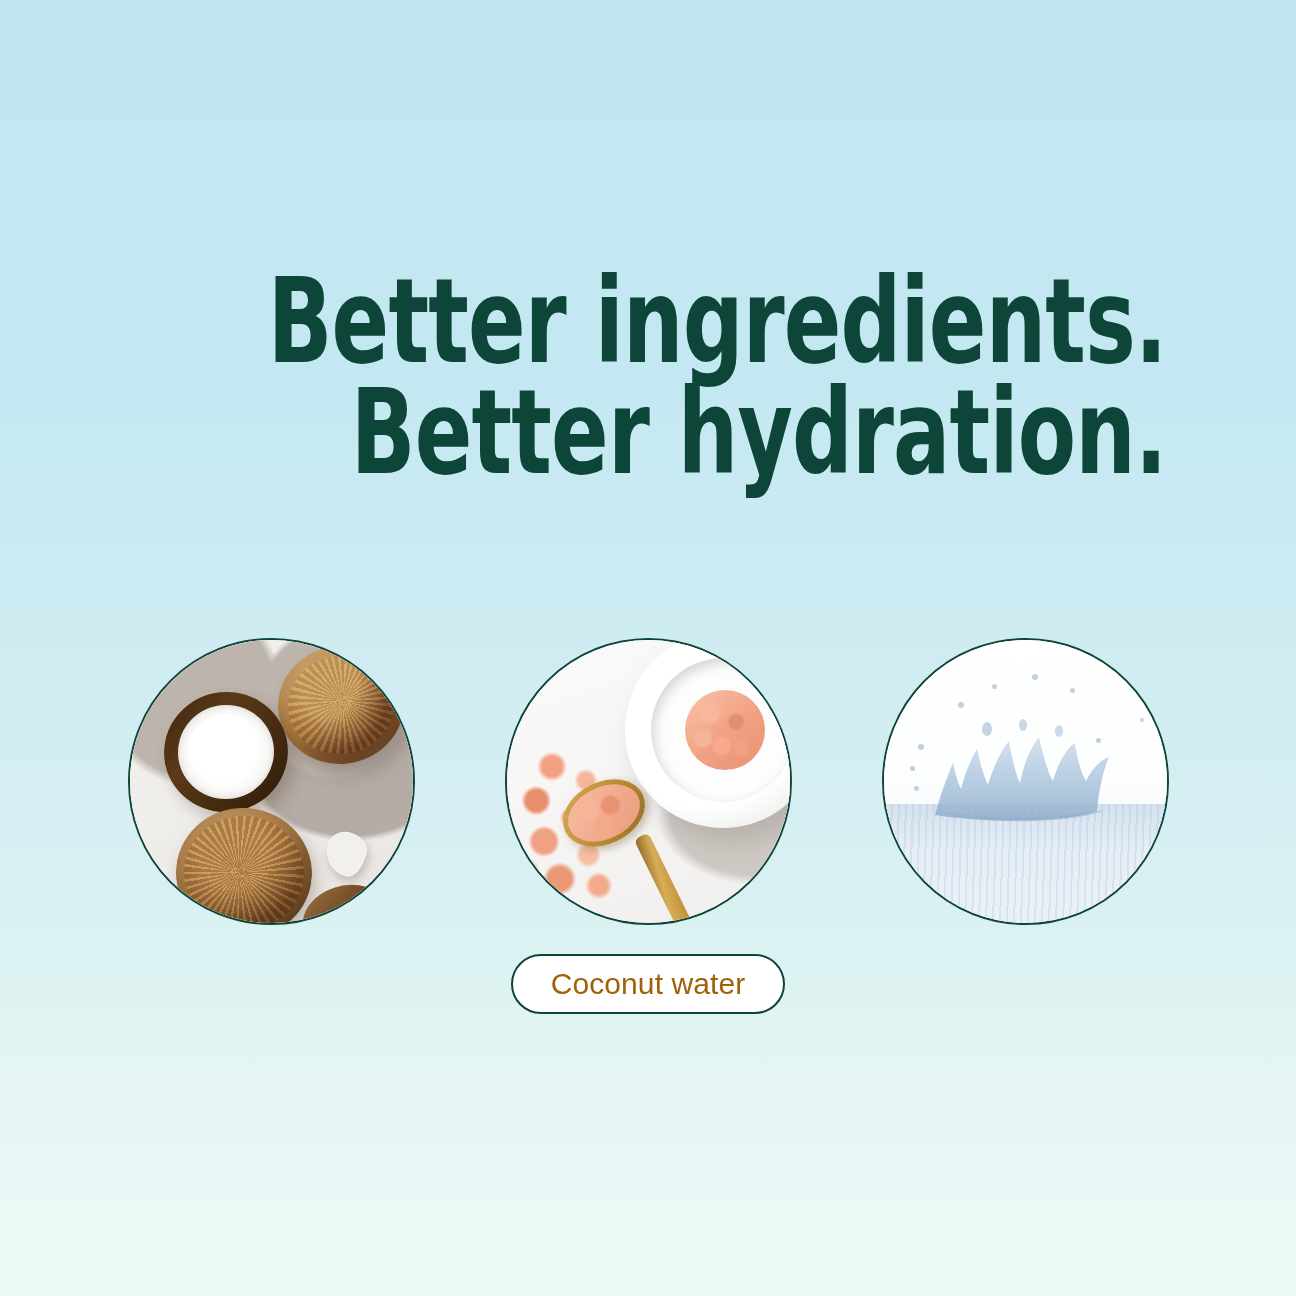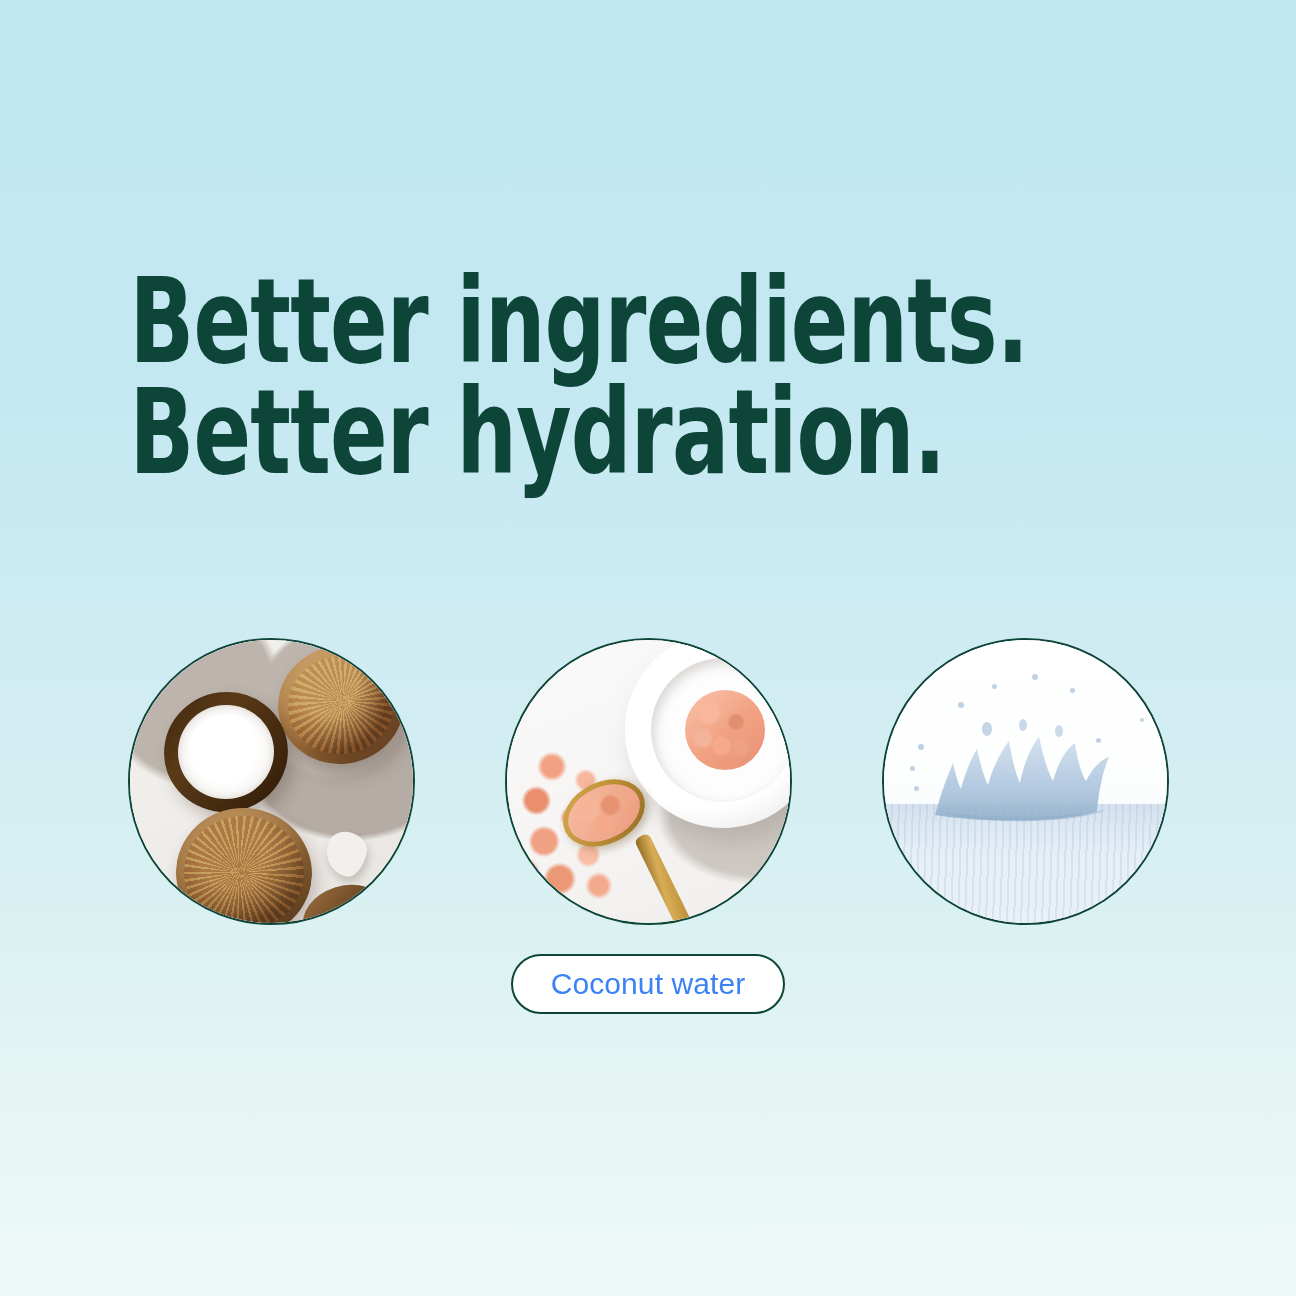--- a/index.html
+++ b/index.html
@@ -19,21 +19,21 @@
       #e2f4f3 81%,
       #eaf8f6 93%,
       #edf9f7 100%);
   }
 
   
   .headline{
     position:absolute;
     left:0; right:0;
     top:266px;
-    text-align:left;
+    text-align:right;
     color:#0e4539;
   }
   .headline .line{
     display:block;
     font-family:"Liberation Sans Narrow","DejaVu Sans Condensed","Liberation Sans", sans-serif;
     font-weight:700;
     font-size:118px;
     line-height:0.94;
     letter-spacing:-1px;
     transform:scaleX(0.80);
@@ -248,21 +248,21 @@
   .pill{
     height:60px;
     box-sizing:border-box;
     border:2.5px solid #0e4539;
     border-radius:34px;
     background:#ffffff;
     display:flex;
     align-items:center;
     justify-content:center;
     padding:0 38px;
-    color:#3b82f6;
+    color:#a16207;
     font-size:30px;
     letter-spacing:.1px;
     white-space:nowrap;
     font-family:"Liberation Sans","DejaVu Sans", sans-serif;
   }
 </style>
 </head>
 <body>
 
 <div class="canvas">

